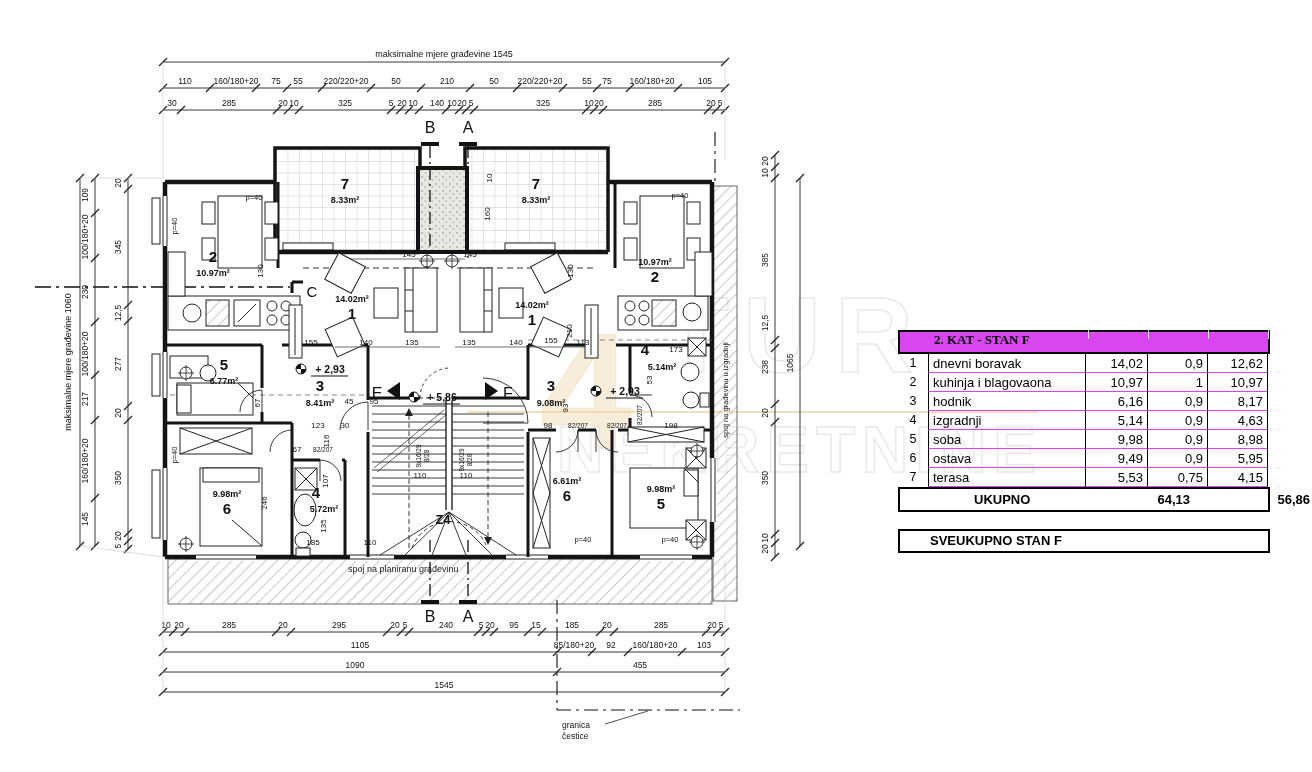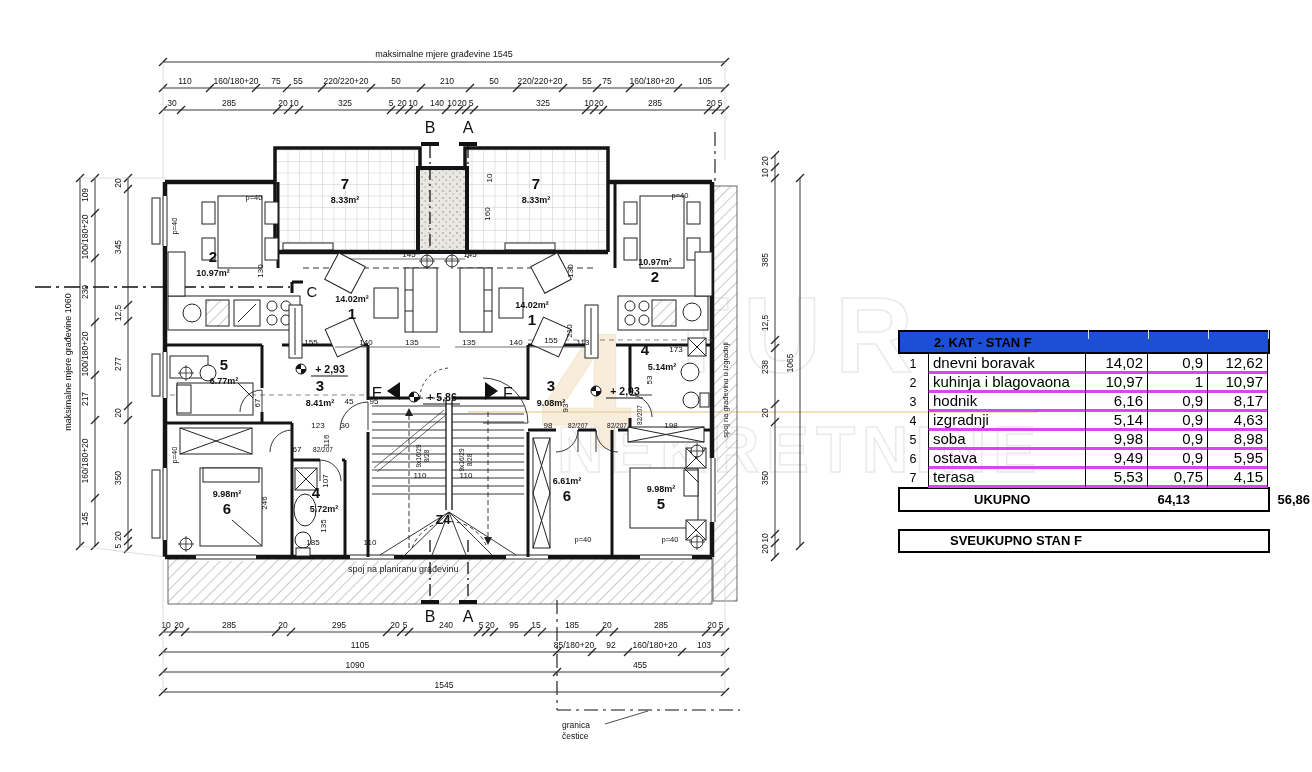--- a/index.html
+++ b/index.html
@@ -1,34 +1,34 @@
 <!DOCTYPE html>
 <html><head>
 <meta charset="utf-8">
 <style>
   html,body{margin:0;padding:0;background:#ffffff;}
   body{width:1312px;height:772px;position:relative;font-family:"Liberation Sans",sans-serif;overflow:hidden;}
   #plan-svg{position:absolute;left:0;top:0;}
   
   #area-table{position:absolute;left:898px;top:330px;width:372px;color:#000;}
   .grid-ghost{position:absolute;background:#dcdcdc;}
-  .t-header{border:2px solid #000;height:20px;display:flex;align-items:center;
-            font-weight:bold;font-size:13px;padding-left:34px;background:#1d4ed8;}
+  .t-header{border:2px solid #000;height:20px;display:flex;
+            font-weight:bold;font-size:13px;padding-left:34px;background:#d946ef;font-family:Liberation Serif, serif;}
   .t-row{display:grid;grid-template-columns:30px 158px 62px 60px 60px;height:19px;}
   .t-num{font-size:12.5px;display:flex;align-items:center;justify-content:center;border-bottom:1px solid transparent;}
-  .t-cell{font-size:15px;display:flex;align-items:center;border-right:1px solid #000;border-bottom:3px solid #d946ef;padding:0 4px;}
+  .t-cell{font-size:13px;display:flex;align-items:center;border-right:1px solid #000;border-bottom:1px solid #d946ef;padding:0 4px;}
   .t-cell.first{border-left:1px solid #000;}
   .t-cell.r{justify-content:flex-end;}
   .t-total{display:grid;grid-template-columns:30px 158px 62px 60px 60px;height:21px;
            border:2px solid #000;font-weight:bold;font-size:13px;padding-left:44px;}
   .t-total div{display:flex;align-items:center;}
   .t-total .r{justify-content:flex-end;padding-right:4px;}
   .t-gap{height:17px;}
   .t-grand{border:2px solid #000;font-weight:bold;font-size:13px;}
-  .tg-row{display:grid;grid-template-columns:30px 158px 62px 60px 60px;height:19.5px;gap:20px;}
+  .tg-row{display:grid;grid-template-columns:30px 158px 62px 60px 60px;height:19.5px;}
   .tg-row div{display:flex;align-items:center;}
   .tg-row .r{justify-content:flex-end;padding-right:4px;}
 </style>
 </head>
 <body>
 
 <svg id="plan-svg" width="1312" height="772" viewBox="0 0 1312 772">
   <defs>
     <pattern id="hat" width="8" height="8" patternUnits="userSpaceOnUse" patternTransform="rotate(45)">
       <line x1="0" y1="0" x2="0" y2="8" stroke="#9b9b9b" stroke-width="1.1"></line>

